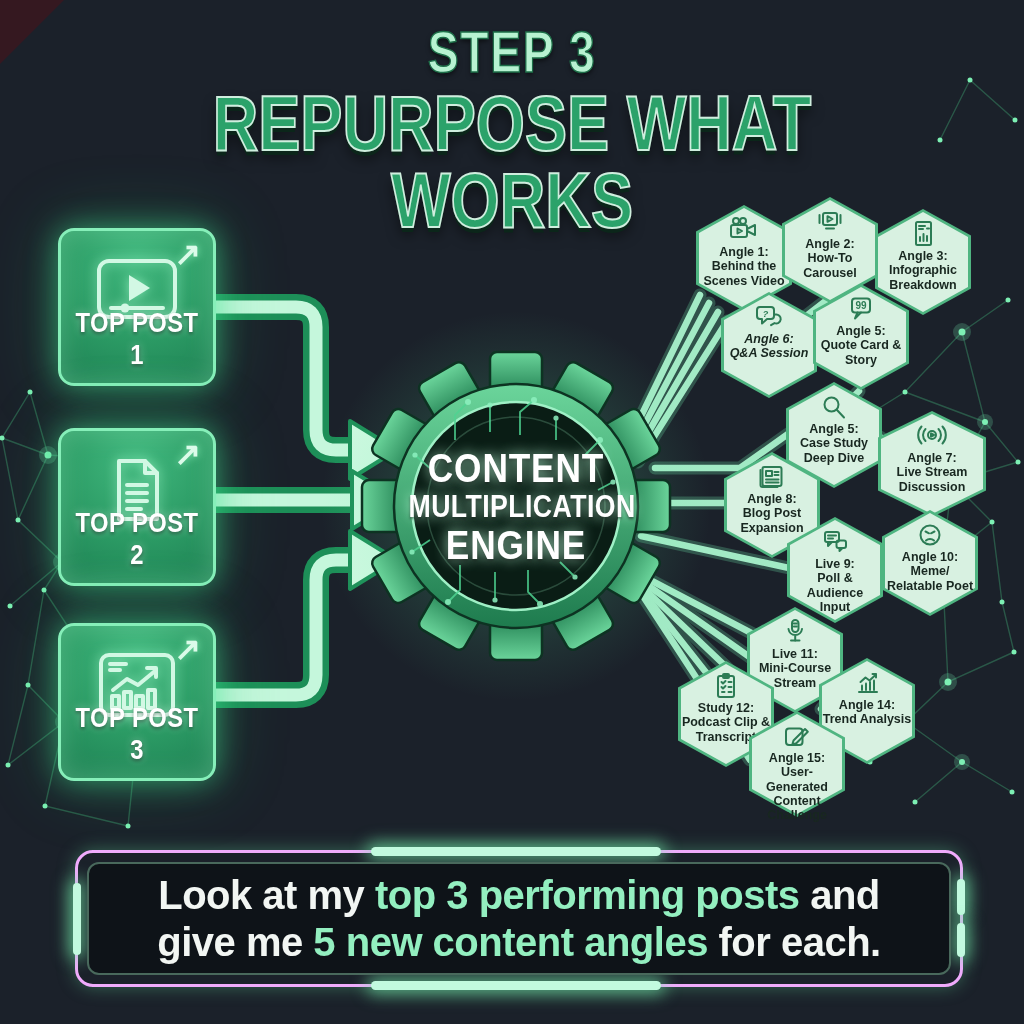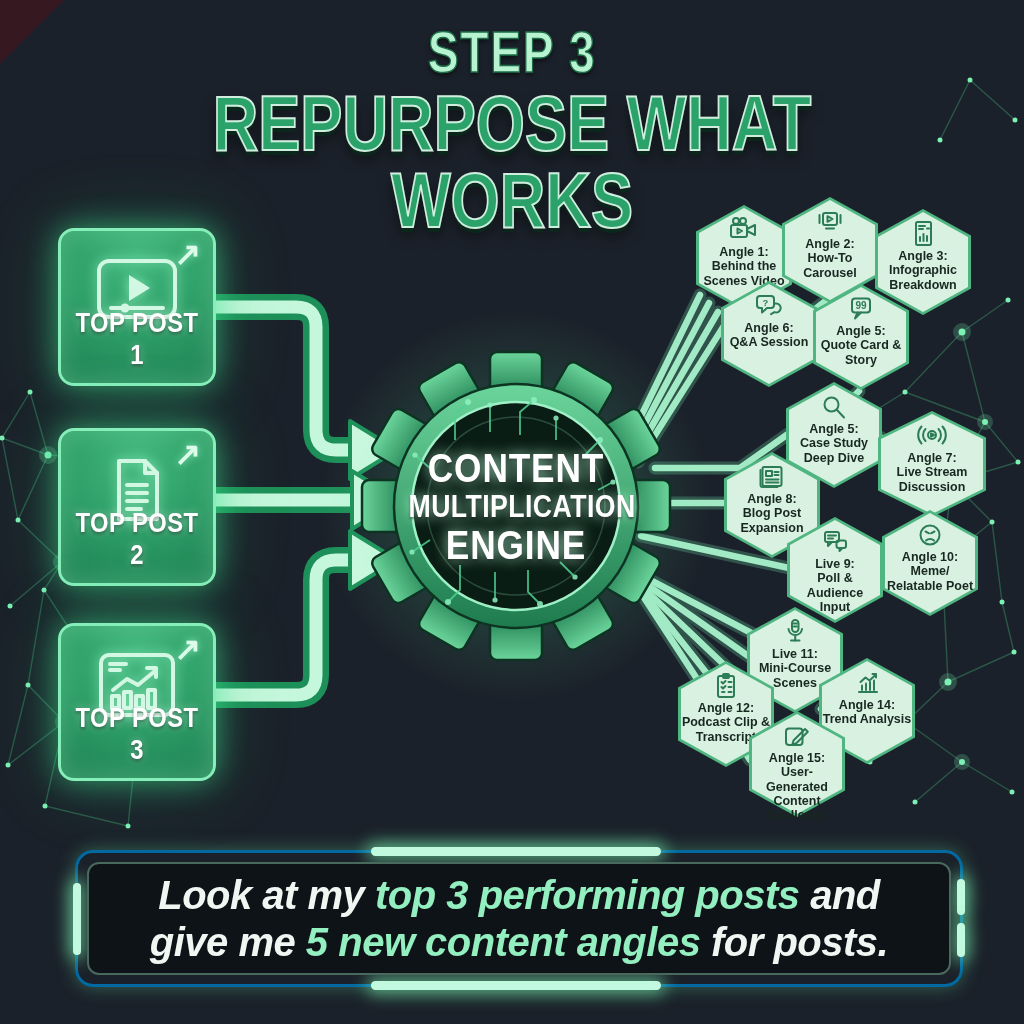--- a/index.html
+++ b/index.html
@@ -46,22 +46,22 @@
   .hex-fill{position:absolute;inset:3px;background:#d8f1e1;
         clip-path:polygon(50% 0%,100% 25%,100% 75%,50% 100%,0% 75%,0% 25%);}
   .hex-content{position:absolute;inset:0;display:flex;flex-direction:column;
         align-items:center;justify-content:flex-start;padding-top:11px;}
   .hex-icon{flex:0 0 auto;}
   .hex-label{width:90px;text-align:center;font-size:12.5px;line-height:1.14;
         font-weight:700;color:#182720;margin-top:1px;}
 
   
   .banner{position:absolute;left:75px;top:850px;width:882px;height:131px;
-        border:3px solid #0369a1;border-radius:18px;
-        box-shadow:0 0 18px rgba(110,235,170,.35);font-style:italic;}
+        border:3px solid #f0abfc;border-radius:18px;
+        box-shadow:0 0 18px rgba(110,235,170,.35);}
   .banner-inner{position:absolute;inset:9px;border:2px solid #49695c;border-radius:12px;
         background:#0e1318;display:flex;flex-direction:column;align-items:center;
         justify-content:center;}
   .glow-bar{position:absolute;background:#c2fadf;border-radius:6px;
         box-shadow:0 0 16px 5px rgba(120,240,175,.6);}
   .gb-top{left:293px;top:-6px;width:290px;height:9px;}
   .gb-bottom{left:293px;bottom:-6px;width:290px;height:9px;}
   .gb-left{left:-5px;top:30px;width:8px;height:72px;}
   .gb-right1{right:-5px;top:26px;width:8px;height:36px;}
   .gb-right2{right:-5px;top:70px;width:8px;height:34px;}
@@ -436,21 +436,21 @@
         <div class="hex-content">
           <svg class="hex-icon" width="32" height="28" viewBox="0 0 32 28" fill="none" stroke="#2c7c55" stroke-width="2" stroke-linecap="round" stroke-linejoin="round">
             <use href="#ic-infographic-icon"></use>
           </svg>
           <div class="hex-label">
             <div>Angle 3:</div>
             <div>Infographic Breakdown</div>
           </div>
         </div>
       </div>
-      <div class="hex" style="left: 721px; top: 281px;">
+      <div class="hex" style="left: 721px; top: 292px; font-style: italic;">
         <div class="hex-border">
           <div class="hex-fill"></div>
         </div>
         <div class="hex-content">
           <svg class="hex-icon" width="32" height="28" viewBox="0 0 32 28" fill="none" stroke="#2c7c55" stroke-width="2" stroke-linecap="round" stroke-linejoin="round">
             <use href="#ic-qa-bubbles-icon"></use>
           </svg>
           <div class="hex-label">
             <div>Angle 6:</div>
             <div>Q&amp;A Session</div>
@@ -544,34 +544,34 @@
       <div class="hex" style="left: 747px; top: 607px;">
         <div class="hex-border">
           <div class="hex-fill"></div>
         </div>
         <div class="hex-content">
           <svg class="hex-icon" width="32" height="28" viewBox="0 0 32 28" fill="none" stroke="#2c7c55" stroke-width="2" stroke-linecap="round" stroke-linejoin="round">
             <use href="#ic-microphone-icon"></use>
           </svg>
           <div class="hex-label">
             <div>Live 11:</div>
-            <div>Mini-Course Scenes</div>
+            <div>Mini-Course Stream</div>
           </div>
         </div>
       </div>
       <div class="hex" style="left: 678px; top: 661px;">
         <div class="hex-border">
           <div class="hex-fill"></div>
         </div>
         <div class="hex-content">
           <svg class="hex-icon" width="32" height="28" viewBox="0 0 32 28" fill="none" stroke="#2c7c55" stroke-width="2" stroke-linecap="round" stroke-linejoin="round">
             <use href="#ic-podcast-clipboard-icon"></use>
           </svg>
           <div class="hex-label">
-            <div>Angle 12:</div>
+            <div>Study 12:</div>
             <div>Podcast Clip &amp; Transcript</div>
           </div>
         </div>
       </div>
       <div class="hex" style="left: 819px; top: 658px;">
         <div class="hex-border">
           <div class="hex-fill"></div>
         </div>
         <div class="hex-content">
           <svg class="hex-icon" width="32" height="28" viewBox="0 0 32 28" fill="none" stroke="#2c7c55" stroke-width="2" stroke-linecap="round" stroke-linejoin="round">
@@ -600,17 +600,17 @@
     </div>
 
 <div class="banner">
   <div class="glow-bar gb-top"></div>
   <div class="glow-bar gb-bottom"></div>
   <div class="glow-bar gb-left"></div>
   <div class="glow-bar gb-right1"></div>
   <div class="glow-bar gb-right2"></div>
   <div class="banner-inner">
     <div class="prompt-line" id="prompt-line-1"><span class="w">Look at my </span><span class="g">top 3 performing posts</span><span class="w"> and</span></div>
-    <div class="prompt-line" id="prompt-line-2"><span class="w">give me </span><span class="g">5 new content angles</span><span class="w"> for posts.</span></div>
+    <div class="prompt-line" id="prompt-line-2"><span class="w">give me </span><span class="g">5 new content angles</span><span class="w"> for each.</span></div>
   </div>
 </div>
 
 </div>
 
 </body></html>

